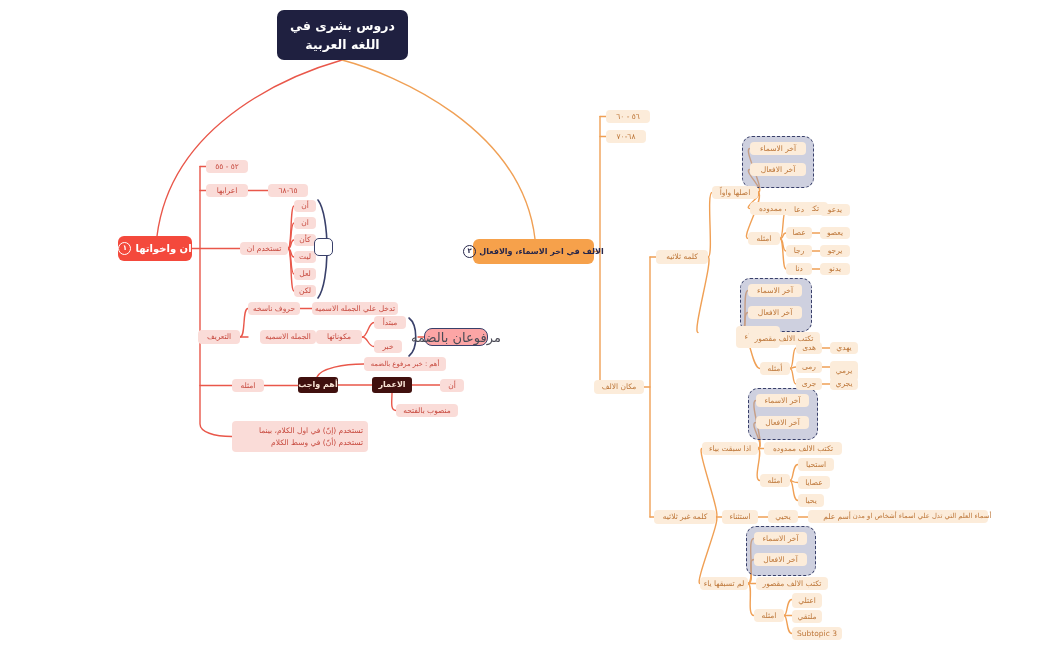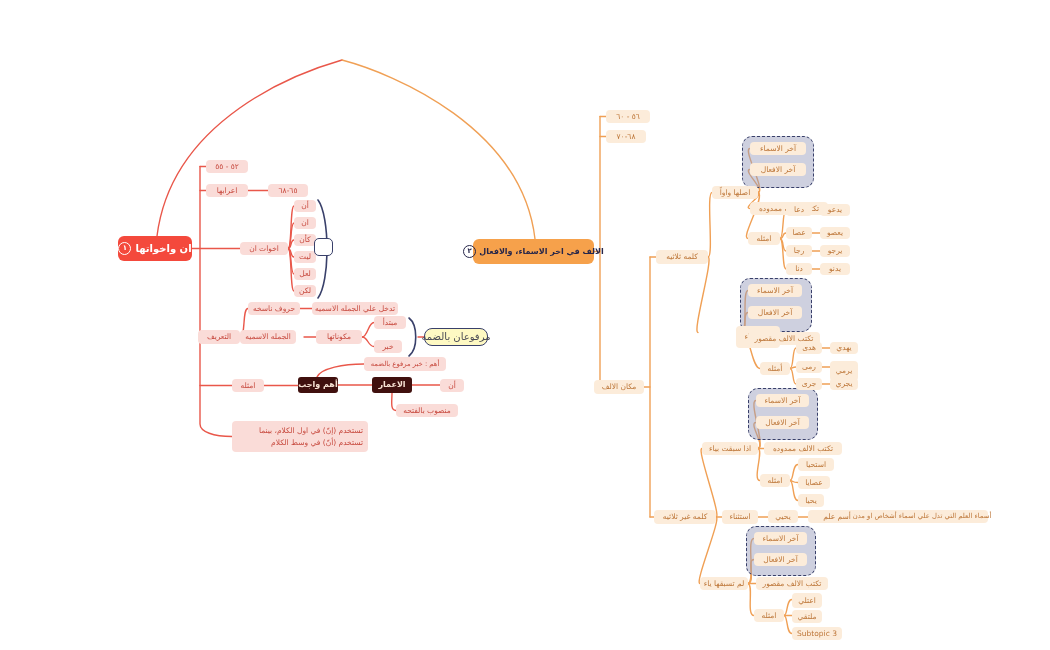--- a/index.html
+++ b/index.html
@@ -30,22 +30,22 @@
   }
   .badge{
     display:inline-flex;align-items:center;justify-content:center;
     width:11px;height:11px;border-radius:50%;
     border:1px solid currentColor;font-size:7px;font-weight:bold;flex:0 0 auto;
   }
   .pink{background:#fadcd8;color:#c7493e;font-size:7.5px;}
   .peach{background:#fcecda;color:#bd7638;font-size:7.5px;}
   .dark-red{background:#40100e;color:#f8e3d4;font-size:8px;font-weight:bold;border-radius:3px;}
   .callout{
-    background:#fef9c3;border:1.2px solid #39406a;color:#4a4a55;
-    font-size:10px;border-radius:8px;
+    background:#fca5a5;border:1.2px solid #39406a;color:#4a4a55;
+    font-size:13px;border-radius:8px;
   }
   .tiny{font-size:6.8px;}
   .multiline{white-space:normal;text-align:right;line-height:1.5;padding:2px 5px;font-size:7.5px;}
   .boundary{
     position:absolute;border:1.5px dashed #39406a;border-radius:10px;
     background:rgba(152,157,188,0.48);
   }
   .square-callout{
     position:absolute;border:1.5px solid #39406a;border-radius:5px;background:#ffffff;
   }
@@ -145,44 +145,45 @@
       <path d="M784,615.5 H792"></path>
       <path d="M784,615.5 C788,615.5 786,633.5 792,633.5"></path>
     </g>
   </svg>
 
   <div class="boundary" style="left:742px;top:136px;width:70px;height:50px"></div>
   <div class="boundary" style="left:740px;top:278px;width:70px;height:52px"></div>
   <div class="boundary" style="left:748px;top:388px;width:68px;height:50px"></div>
   <div class="boundary" style="left:746px;top:526px;width:68px;height:48px"></div>
 
+  <div class="node root-node" style="left:277px;top:10px;width:131px;height:50px">دروس بشرى في اللغه العربية</div>
 
   <div class="node main-red" style="left:118px;top:236px;width:74px;height:25px">
     <span>ان واخواتها</span>
     <span class="badge">١</span>
   </div>
 
   <div class="node pink" style="left:206px;top:160px;width:42px;height:13px">٥٢ - ٥٥</div>
   <div class="node pink" style="left:206px;top:184px;width:42px;height:13px">اعرابها</div>
   <div class="node pink" style="left:268px;top:184px;width:40px;height:13px">٦٥-٦٨</div>
-  <div class="node pink" style="left:240px;top:242px;width:48px;height:13px">اخوات ان</div>
+  <div class="node pink" style="left:240px;top:242px;width:48px;height:13px">تستخدم ان</div>
 
   <div class="node pink" style="left:294px;top:200px;width:22px;height:12px">أن</div>
   <div class="node pink" style="left:294px;top:217px;width:22px;height:12px">ان</div>
   <div class="node pink" style="left:294px;top:234px;width:22px;height:12px">كأن</div>
   <div class="node pink" style="left:294px;top:251px;width:22px;height:12px">ليت</div>
   <div class="node pink" style="left:294px;top:268px;width:22px;height:12px">لعل</div>
   <div class="node pink" style="left:294px;top:285px;width:22px;height:12px">لكن</div>
 
   <div class="square-callout" style="left:314px;top:238px;width:17px;height:16px"></div>
 
   <div class="node pink" style="left:198px;top:330px;width:42px;height:14px">التعريف</div>
   <div class="node pink" style="left:248px;top:302px;width:52px;height:13px">حروف ناسخه</div>
   <div class="node pink" style="left:312px;top:302px;width:86px;height:13px">تدخل علي الجمله الاسميه</div>
-  <div class="node pink" style="left:240px;top:330px;width:56px;height:14px">الجمله الاسميه</div>
+  <div class="node pink" style="left:260px;top:330px;width:56px;height:14px">الجمله الاسميه</div>
   <div class="node pink" style="left:316px;top:330px;width:46px;height:14px">مكوناتها</div>
   <div class="node pink" style="left:374px;top:316px;width:32px;height:13px">مبتدأ</div>
   <div class="node pink" style="left:374px;top:340px;width:28px;height:13px">خبر</div>
   <div class="node callout" style="left:424px;top:328px;width:64px;height:18px">مرفوعان بالضمه</div>
   <div class="node pink tiny" style="left:364px;top:357px;width:82px;height:14px">أهم : خبر مرفوع بالضمه</div>
 
   <div class="node pink" style="left:232px;top:379px;width:32px;height:13px">امثله</div>
   <div class="node dark-red" style="left:298px;top:377px;width:40px;height:16px">أهم واجب</div>
   <div class="node dark-red" style="left:372px;top:377px;width:40px;height:16px">الاعمار</div>
   <div class="node pink" style="left:440px;top:379px;width:24px;height:13px">أن</div>

